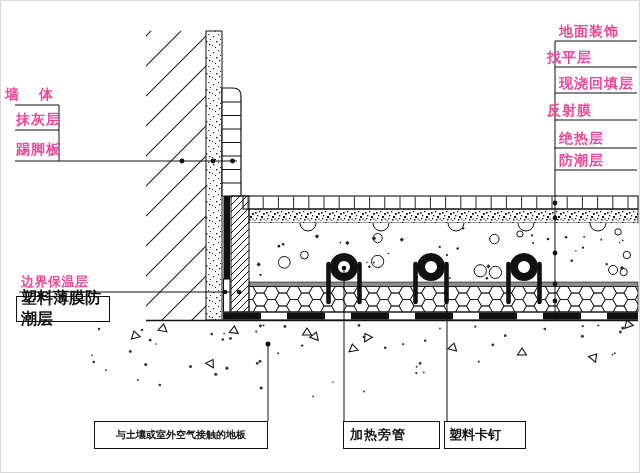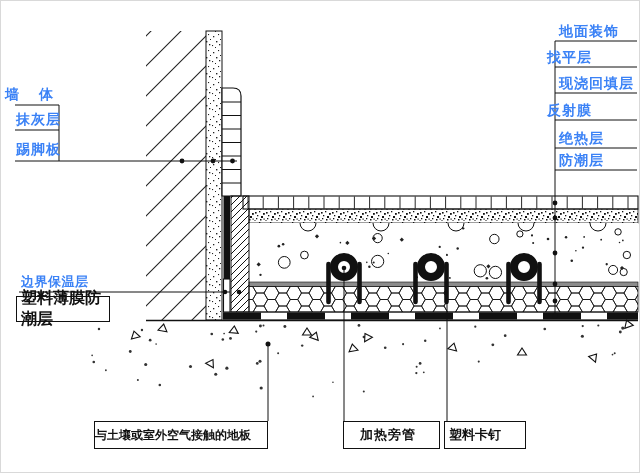--- a/index.html
+++ b/index.html
@@ -11,21 +11,21 @@
     box-sizing:border-box;
     overflow:hidden;
     font-family:"Liberation Sans", sans-serif;
     color:#111;
   }
   #diagram-svg{position:absolute;left:0;top:0;}
   .lbl{
     position:absolute;
     font-weight:700;
     white-space:nowrap;
-    color:#3b82f6;
+    color:#ec4899;
     line-height:1.1;
   }
   .lbl-14{font-size:14px;letter-spacing:1px;}
   .lbl-13{font-size:13px;letter-spacing:0.5px;}
   .lbl-wall{word-spacing:14px;}
   .lblbox{
     position:absolute;
     border:1.3px solid #111;
     font-weight:700;
     box-sizing:border-box;
@@ -467,22 +467,22 @@
     <span>塑料薄膜防潮层</span>
   </div>
 
   <div class="lbl lbl-14" style="left:558px;top:23px;">地面装饰</div>
   <div class="lbl lbl-14" style="left:546px;top:49px;">找平层</div>
   <div class="lbl lbl-14" style="left:558px;top:75px;">现浇回填层</div>
   <div class="lbl lbl-14" style="left:546px;top:102px;">反射膜</div>
   <div class="lbl lbl-14" style="left:558px;top:130px;">绝热层</div>
   <div class="lbl lbl-14" style="left:558px;top:152px;">防潮层</div>
 
-  <div class="lblbox" style="left:93px;top:420px;width:174px;height:28px;font-size:12px;padding-left:0;">
+  <div class="lblbox" style="left:93px;top:420px;width:174px;height:28px;font-size:10px;padding-left:21px;">
     <span>与土壤或室外空气接触的地板</span>
   </div>
-  <div class="lblbox" style="left:342px;top:420px;width:97px;height:28px;font-size:13px;padding-left:16px;letter-spacing:1px;">
+  <div class="lblbox" style="left:342px;top:420px;width:97px;height:28px;font-size:13px;padding-left:6px;letter-spacing:1px;">
     <span>加热旁管</span>
   </div>
   <div class="lblbox" style="left:443px;top:420px;width:82px;height:28px;font-size:13px;padding-left:4px;">
     <span>塑料卡钉</span>
   </div>
 </div>
 
 </body></html>

